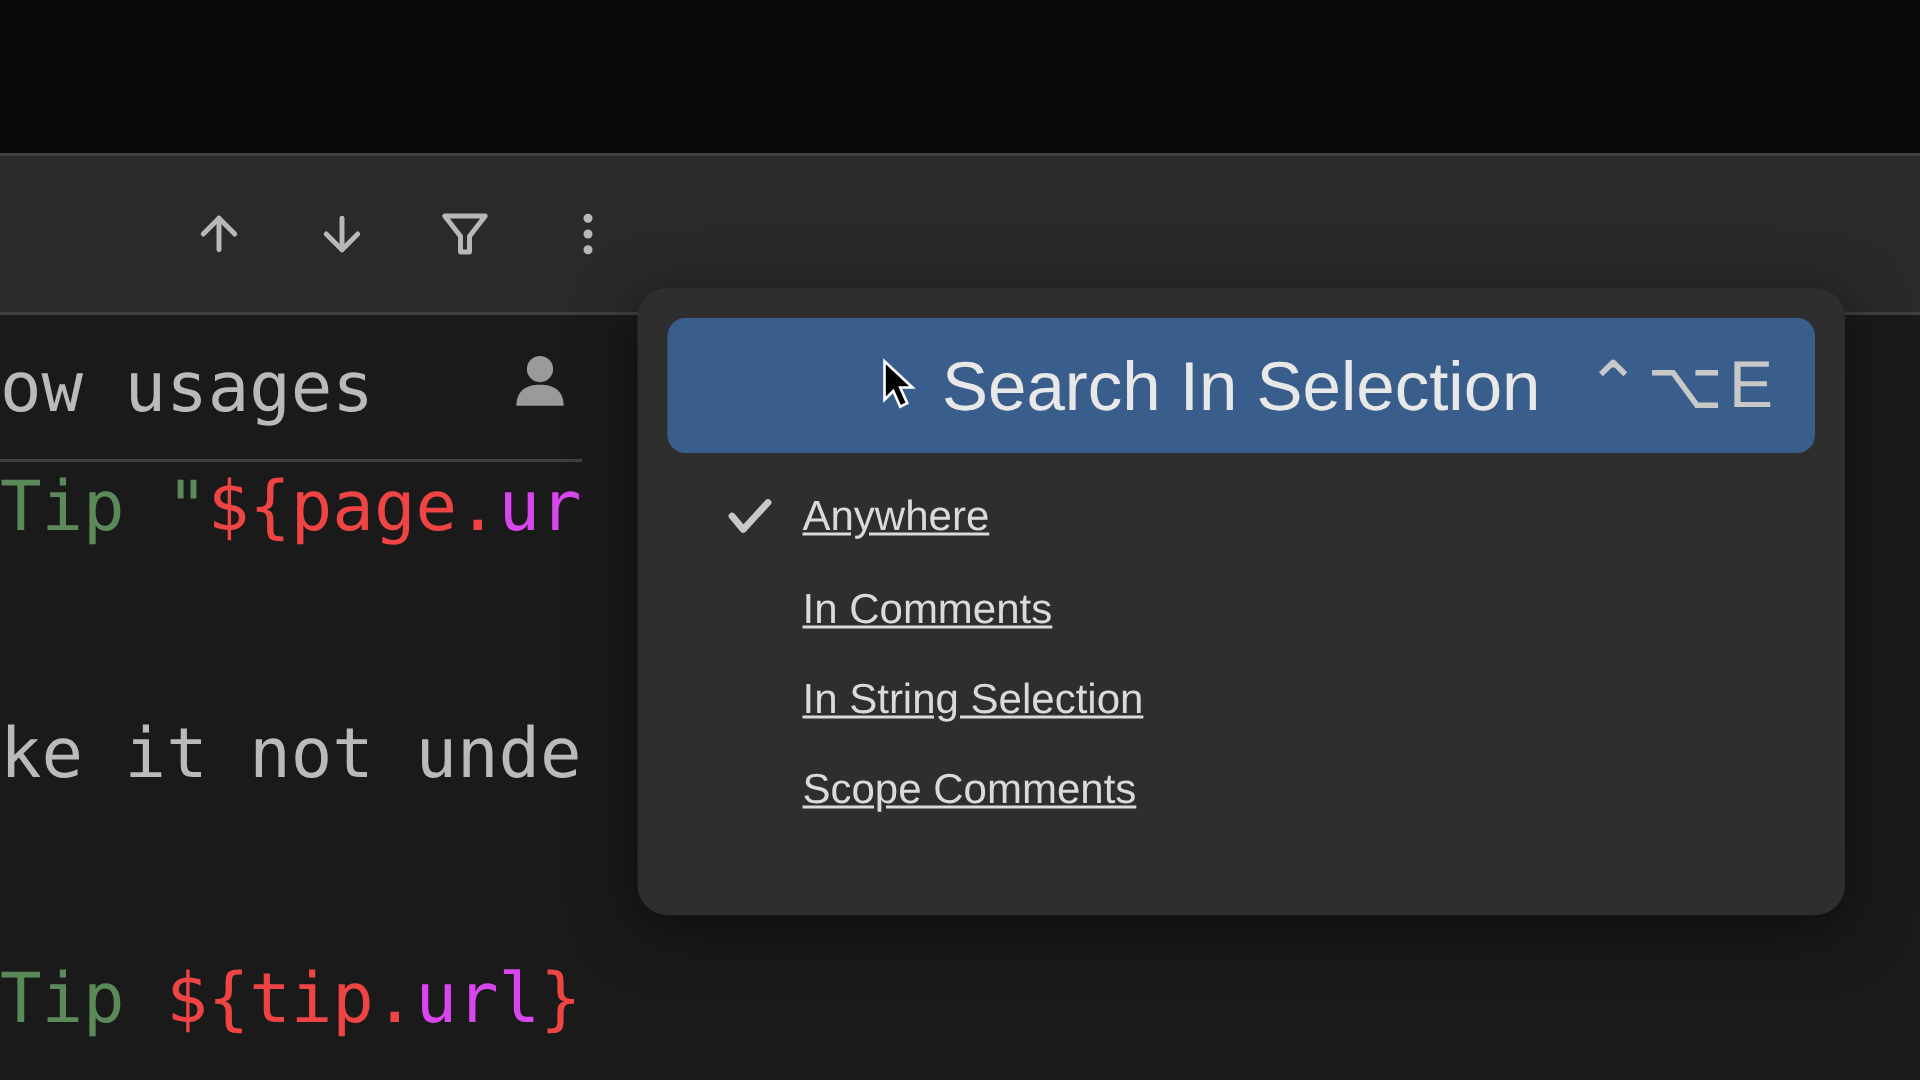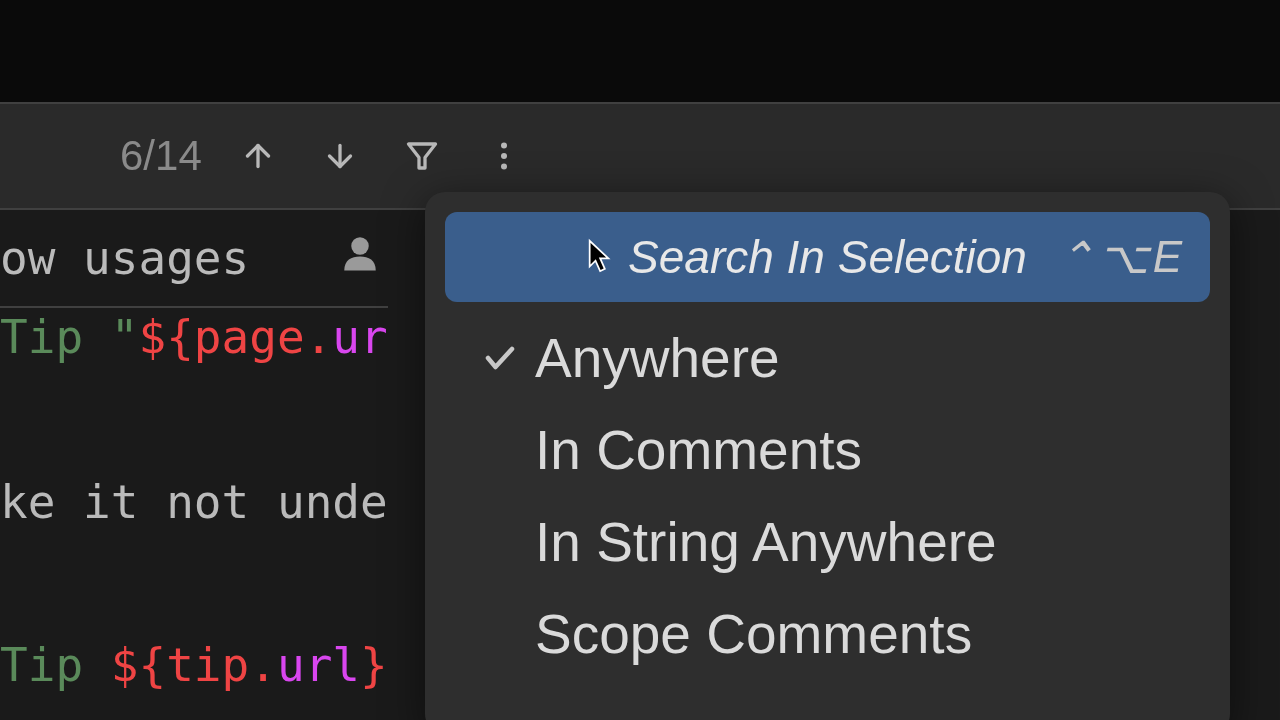--- a/index.html
+++ b/index.html
@@ -99,21 +99,20 @@
   }
   .popup-header {
     background: #3a5e8c;
     border-radius: 12px;
     padding: 18px 28px;
     display: flex;
     align-items: center;
     justify-content: flex-start;
     margin-bottom: 10px;
     position: relative;
-    font-style: italic;
   }
   .popup-header-title {
     color: #e8e8e8;
     font-size: 46px;
     font-weight: 400;
     margin: 0 auto;
   }
   .shortcut {
     position: absolute;
     right: 28px;
@@ -136,39 +135,39 @@
   }
   .check-col {
     width: 70px;
     display: flex;
     justify-content: center;
     color: #c8c8c8;
   }
   .check-col svg { width: 36px; height: 36px; }
   .menu-label {
     color: #dadada;
-    font-size: 55px;
+    font-size: 28px;
+    text-decoration: underline;
   }
   .cursor {
     position: absolute;
     top: 238px;
     left: 585px;
     width: 28px;
     height: 36px;
     z-index: 100;
     pointer-events: none;
   }
 </style>
 </head>
 <body>
 
 <div class="top-black"></div>
 
 <div class="toolbar">
-  <div class="count">6/14</div>
   <div class="icon-btn">
     <svg viewBox="0 0 24 24" fill="none" stroke="currentColor" stroke-width="2.2" stroke-linecap="round" stroke-linejoin="round">
         <line x1="12" y1="19" x2="12" y2="5"></line>
         <polyline points="5 12 12 5 19 12"></polyline>
       </svg>
   </div>
   <div class="icon-btn">
     <svg viewBox="0 0 24 24" fill="none" stroke="currentColor" stroke-width="2.2" stroke-linecap="round" stroke-linejoin="round">
         <line x1="12" y1="5" x2="12" y2="19"></line>
         <polyline points="19 12 12 19 5 12"></polyline>
@@ -226,21 +225,21 @@
           </svg>
         </div>
         <div class="menu-label">Anywhere</div>
       </div>
       <div class="menu-item">
         <div class="check-col"></div>
         <div class="menu-label">In Comments</div>
       </div>
       <div class="menu-item">
         <div class="check-col"></div>
-        <div class="menu-label">In String Anywhere</div>
+        <div class="menu-label">In String Selection</div>
       </div>
       <div class="menu-item">
         <div class="check-col"></div>
         <div class="menu-label">Scope Comments</div>
       </div>
       <div class="menu-item">
         <div class="check-col"></div>
       </div>
     </div>
 </div>

